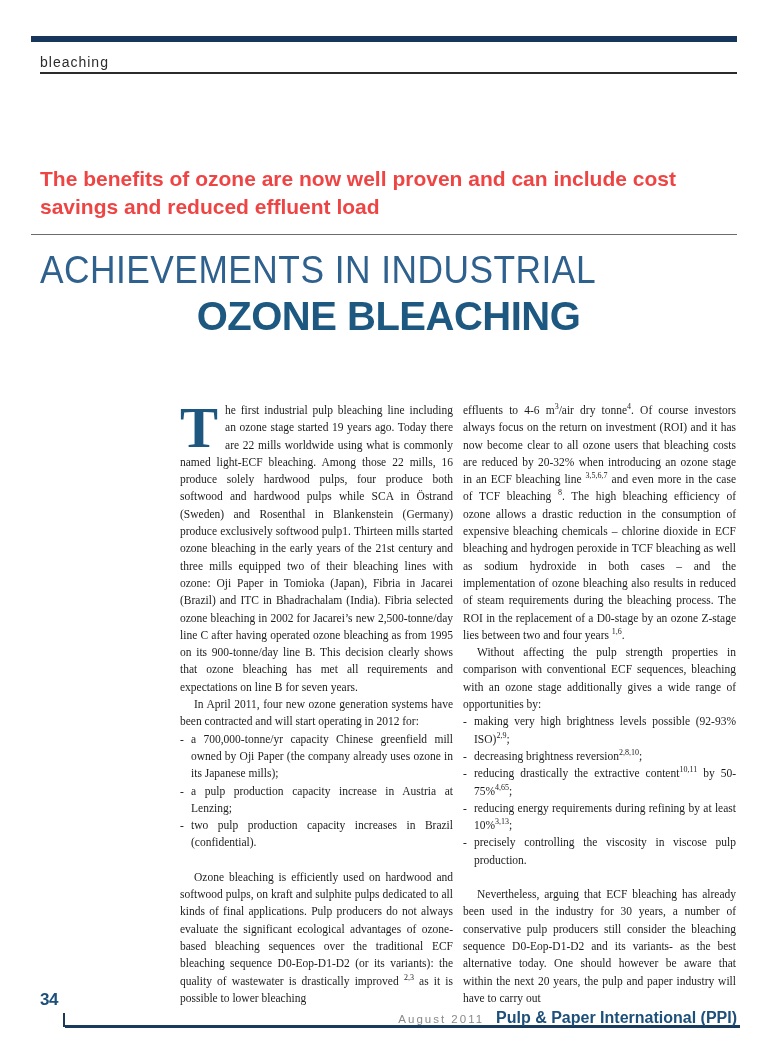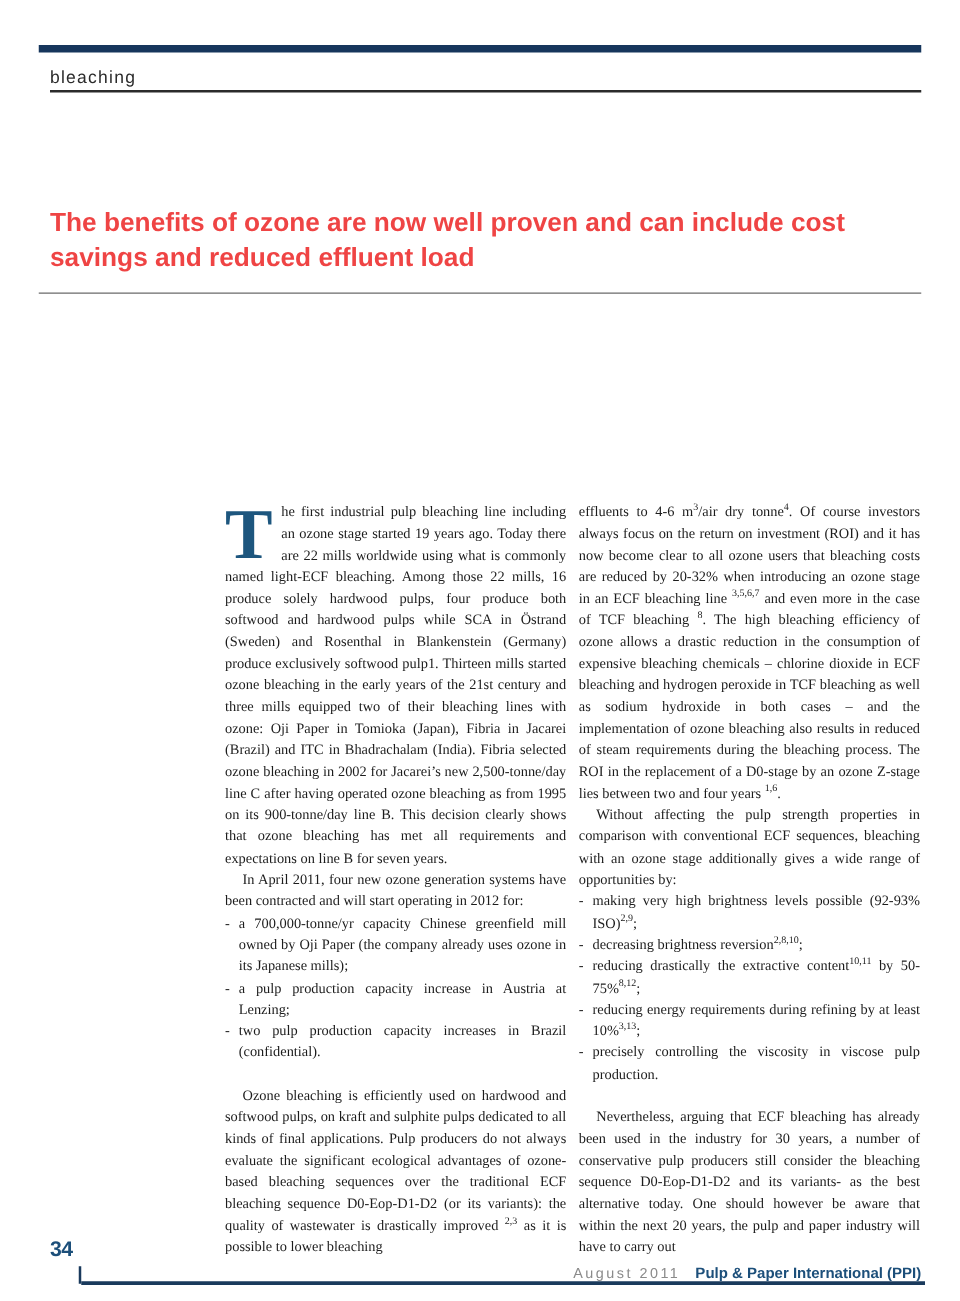--- a/index.html
+++ b/index.html
@@ -56,38 +56,42 @@
   .footer-pageno {
     position:absolute; left:40px; top:967px;
     font-size:17px; font-weight:bold; color:#1C4F7A; letter-spacing:-0.5px;
   }
   .footer-tick { position:absolute; left:63px; top:990px; width:2px; height:14px; background:#1A3A5C; }
   .footer-rule { position:absolute; left:65px; top:1002px; width:675px; height:2.5px; background:#1A3A5C; }
   .footer-right {
     position:absolute; right:31px; top:986px; white-space:nowrap;
   }
   .footer-issue { font-size:11.5px; color:#8a8a8a; letter-spacing:2px; margin-right:12px; }
-  .footer-pub { font-size:12px; font-weight:bold; color:#1C4F7A; letter-spacing:0; }
+  .footer-pub { font-size:16px; font-weight:bold; color:#1C4F7A; letter-spacing:0; }
 </style>
 </head>
 <body>
 
 <div class="page">
 
   <div class="topbar"></div>
 
   <div class="section-header">
     <span class="section-label">bleaching</span>
   </div>
 
 
   <h2 class="standfirst">The benefits of ozone are now well proven and can include cost savings and reduced effluent load</h2>
 
   <hr class="rule">
 
+  <h1 class="title">
+    <span class="title-line1">ACHIEVEMENTS IN INDUSTRIAL</span>
+    <span class="title-line2">OZONE BLEACHING</span>
+  </h1>
 
   <div class="columns">
     <div class="col" id="col-left">
         <div class="para"><span class="dropcap">T</span><span>he first industrial pulp bleaching line including an ozone stage started 19 years ago. Today there are 22 mills worldwide using what is commonly named light-ECF bleaching. Among those 22 mills, 16 produce solely hardwood pulps, four produce both softwood and hardwood pulps while SCA in Östrand (Sweden) and Rosenthal in Blankenstein (Germany) produce exclusively softwood pulp1. Thirteen mills started ozone bleaching in the early years of the 21st century and three mills equipped two of their bleaching lines with ozone: Oji Paper in Tomioka (Japan), Fibria in Jacarei (Brazil) and ITC in Bhadrachalam (India). Fibria selected ozone bleaching in 2002 for Jacarei’s new 2,500-tonne/day line C after having operated ozone bleaching as from 1995 on its 900-tonne/day line B. This decision clearly shows that ozone bleaching has met all requirements and expectations on line B for seven years.</span></div>
         <div class="para indent"><span>In April 2011, four new ozone generation systems have been contracted and will start operating in 2012 for:</span></div>
         <div class="para bullet">
           <span class="bullet-marker">-</span>
           <span class="bullet-body"><span>a 700,000-tonne/yr capacity Chinese greenfield mill owned by Oji Paper (the company already uses ozone in its Japanese mills);</span></span>
         </div>
         <div class="para bullet">
@@ -106,21 +110,21 @@
         <div class="para bullet">
           <span class="bullet-marker">-</span>
           <span class="bullet-body"><span>making very high brightness levels possible (92-93% ISO)</span><sup>2,9</sup><span>;</span></span>
         </div>
         <div class="para bullet">
           <span class="bullet-marker">-</span>
           <span class="bullet-body"><span>decreasing brightness reversion</span><sup>2,8,10</sup><span>;</span></span>
         </div>
         <div class="para bullet">
           <span class="bullet-marker">-</span>
-          <span class="bullet-body"><span>reducing drastically the extractive content</span><sup>10,11</sup><span> by 50-75%</span><sup>8,12</sup><span>;</span></span>
+          <span class="bullet-body"><span>reducing drastically the extractive content</span><sup>10,11</sup><span> by 50-75%</span><sup>4,65</sup><span>;</span></span>
         </div>
         <div class="para bullet">
           <span class="bullet-marker">-</span>
           <span class="bullet-body"><span>reducing energy requirements during refining by at least 10%</span><sup>3,13</sup><span>;</span></span>
         </div>
         <div class="para bullet">
           <span class="bullet-marker">-</span>
           <span class="bullet-body"><span>precisely controlling the viscosity in viscose pulp production.</span></span>
         </div>
         <div class="para indent gap-lg"><span>Nevertheless, arguing that ECF bleaching has already been used in the industry for 30 years, a number of conservative pulp producers still consider the bleaching sequence D0-Eop-D1-D2 and its variants- as the best alternative today. One should however be aware that within the next 20 years, the pulp and paper industry will have to carry out</span></div>

